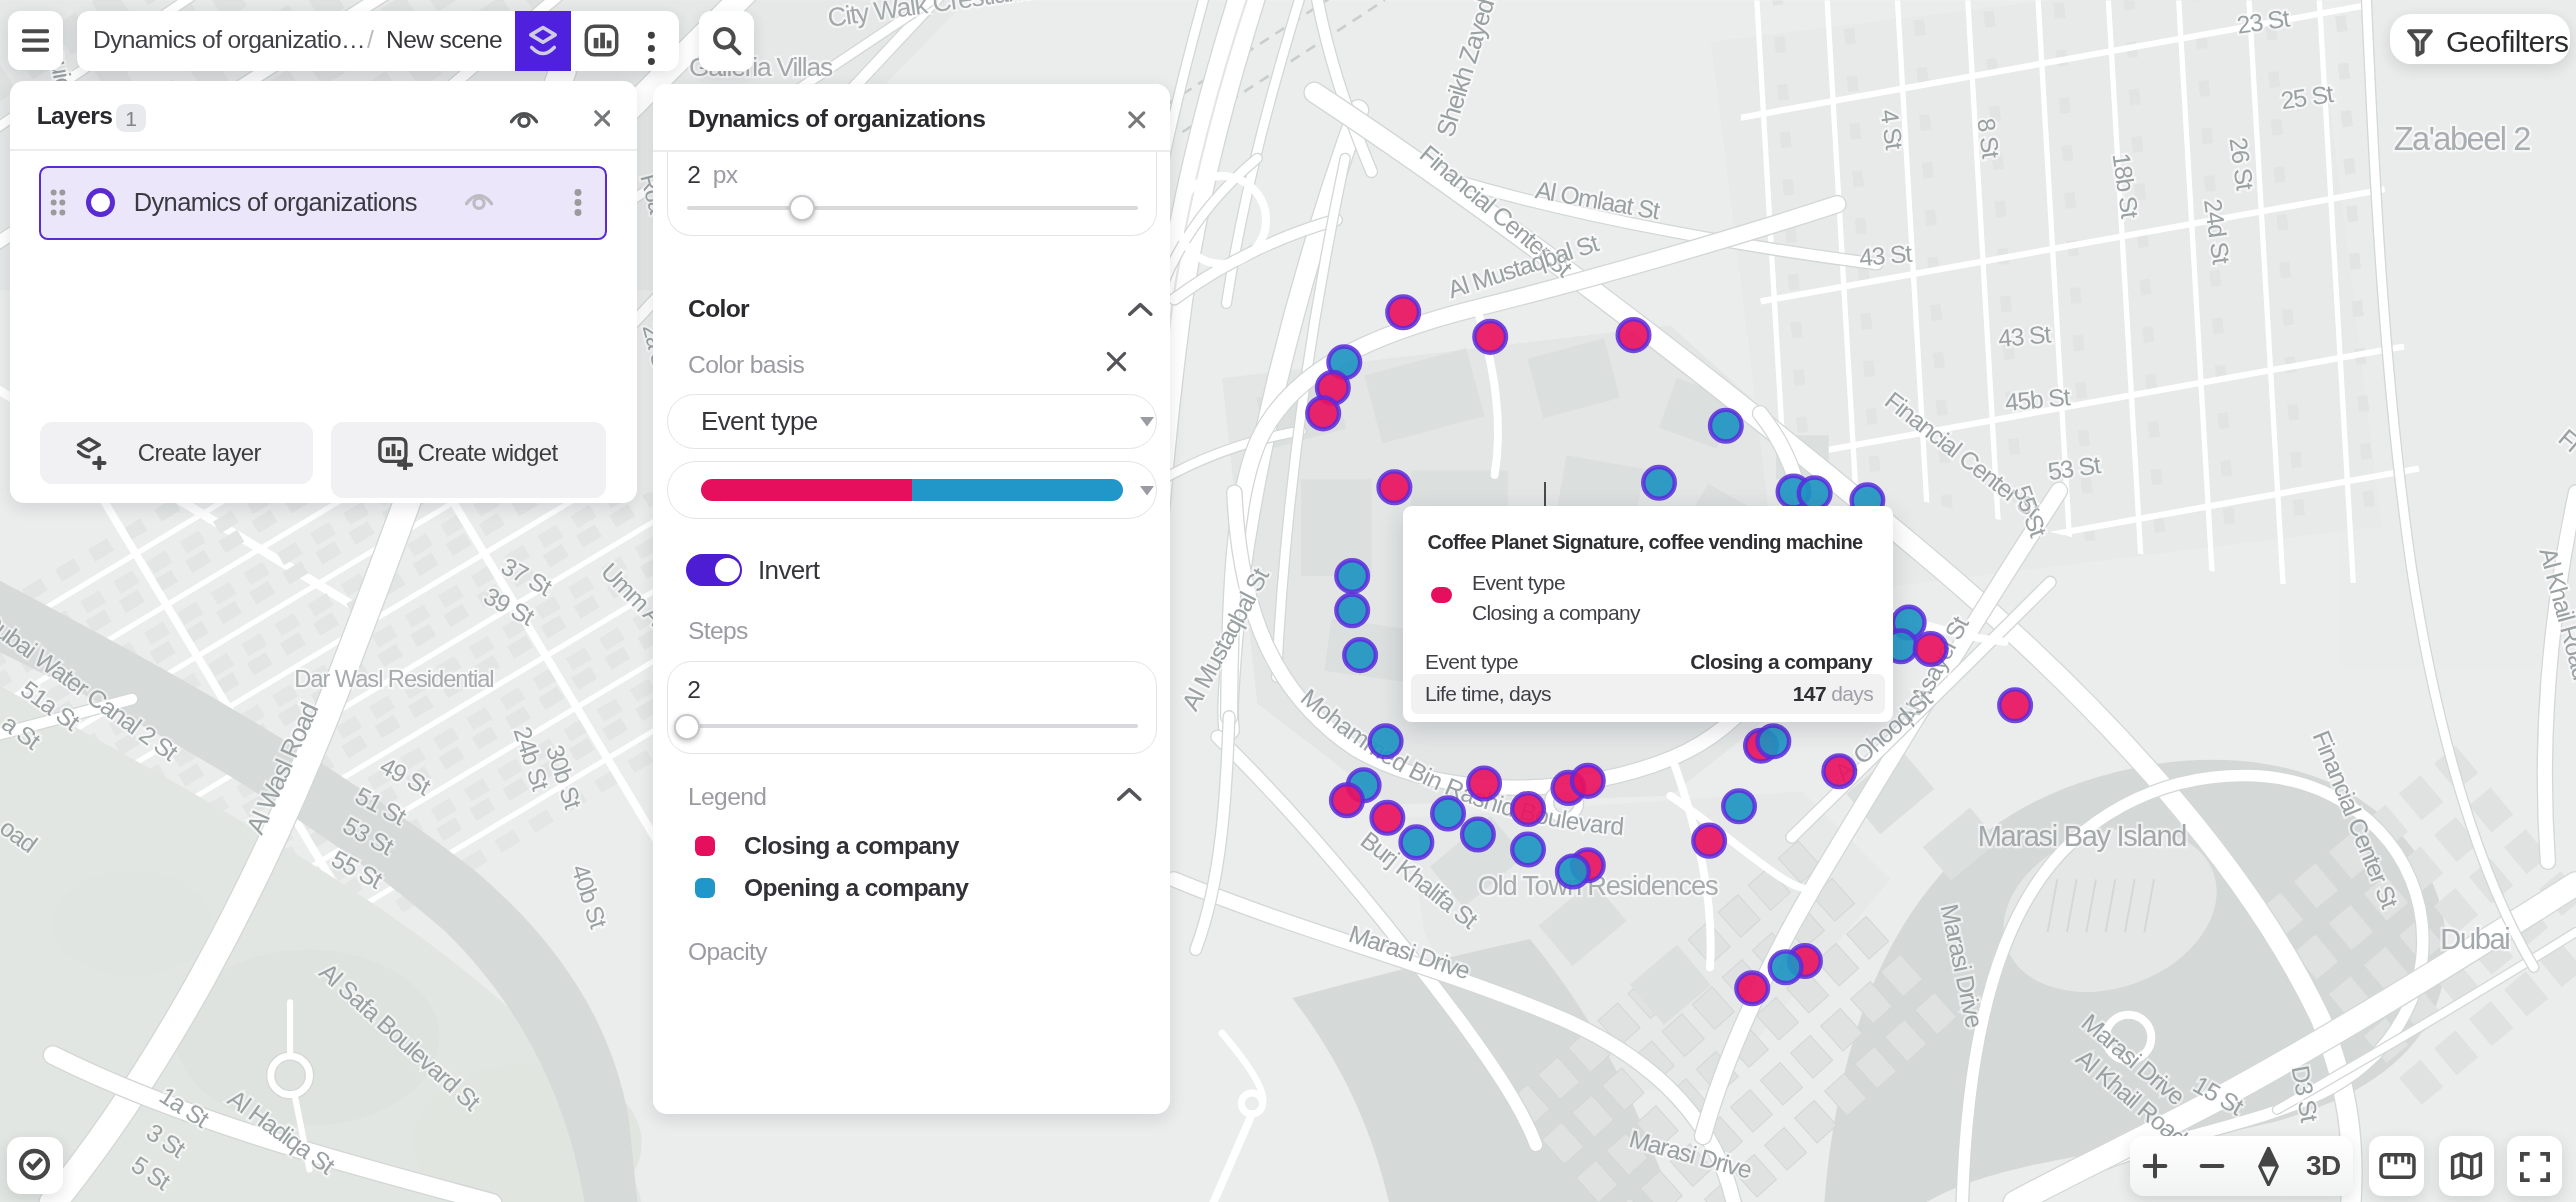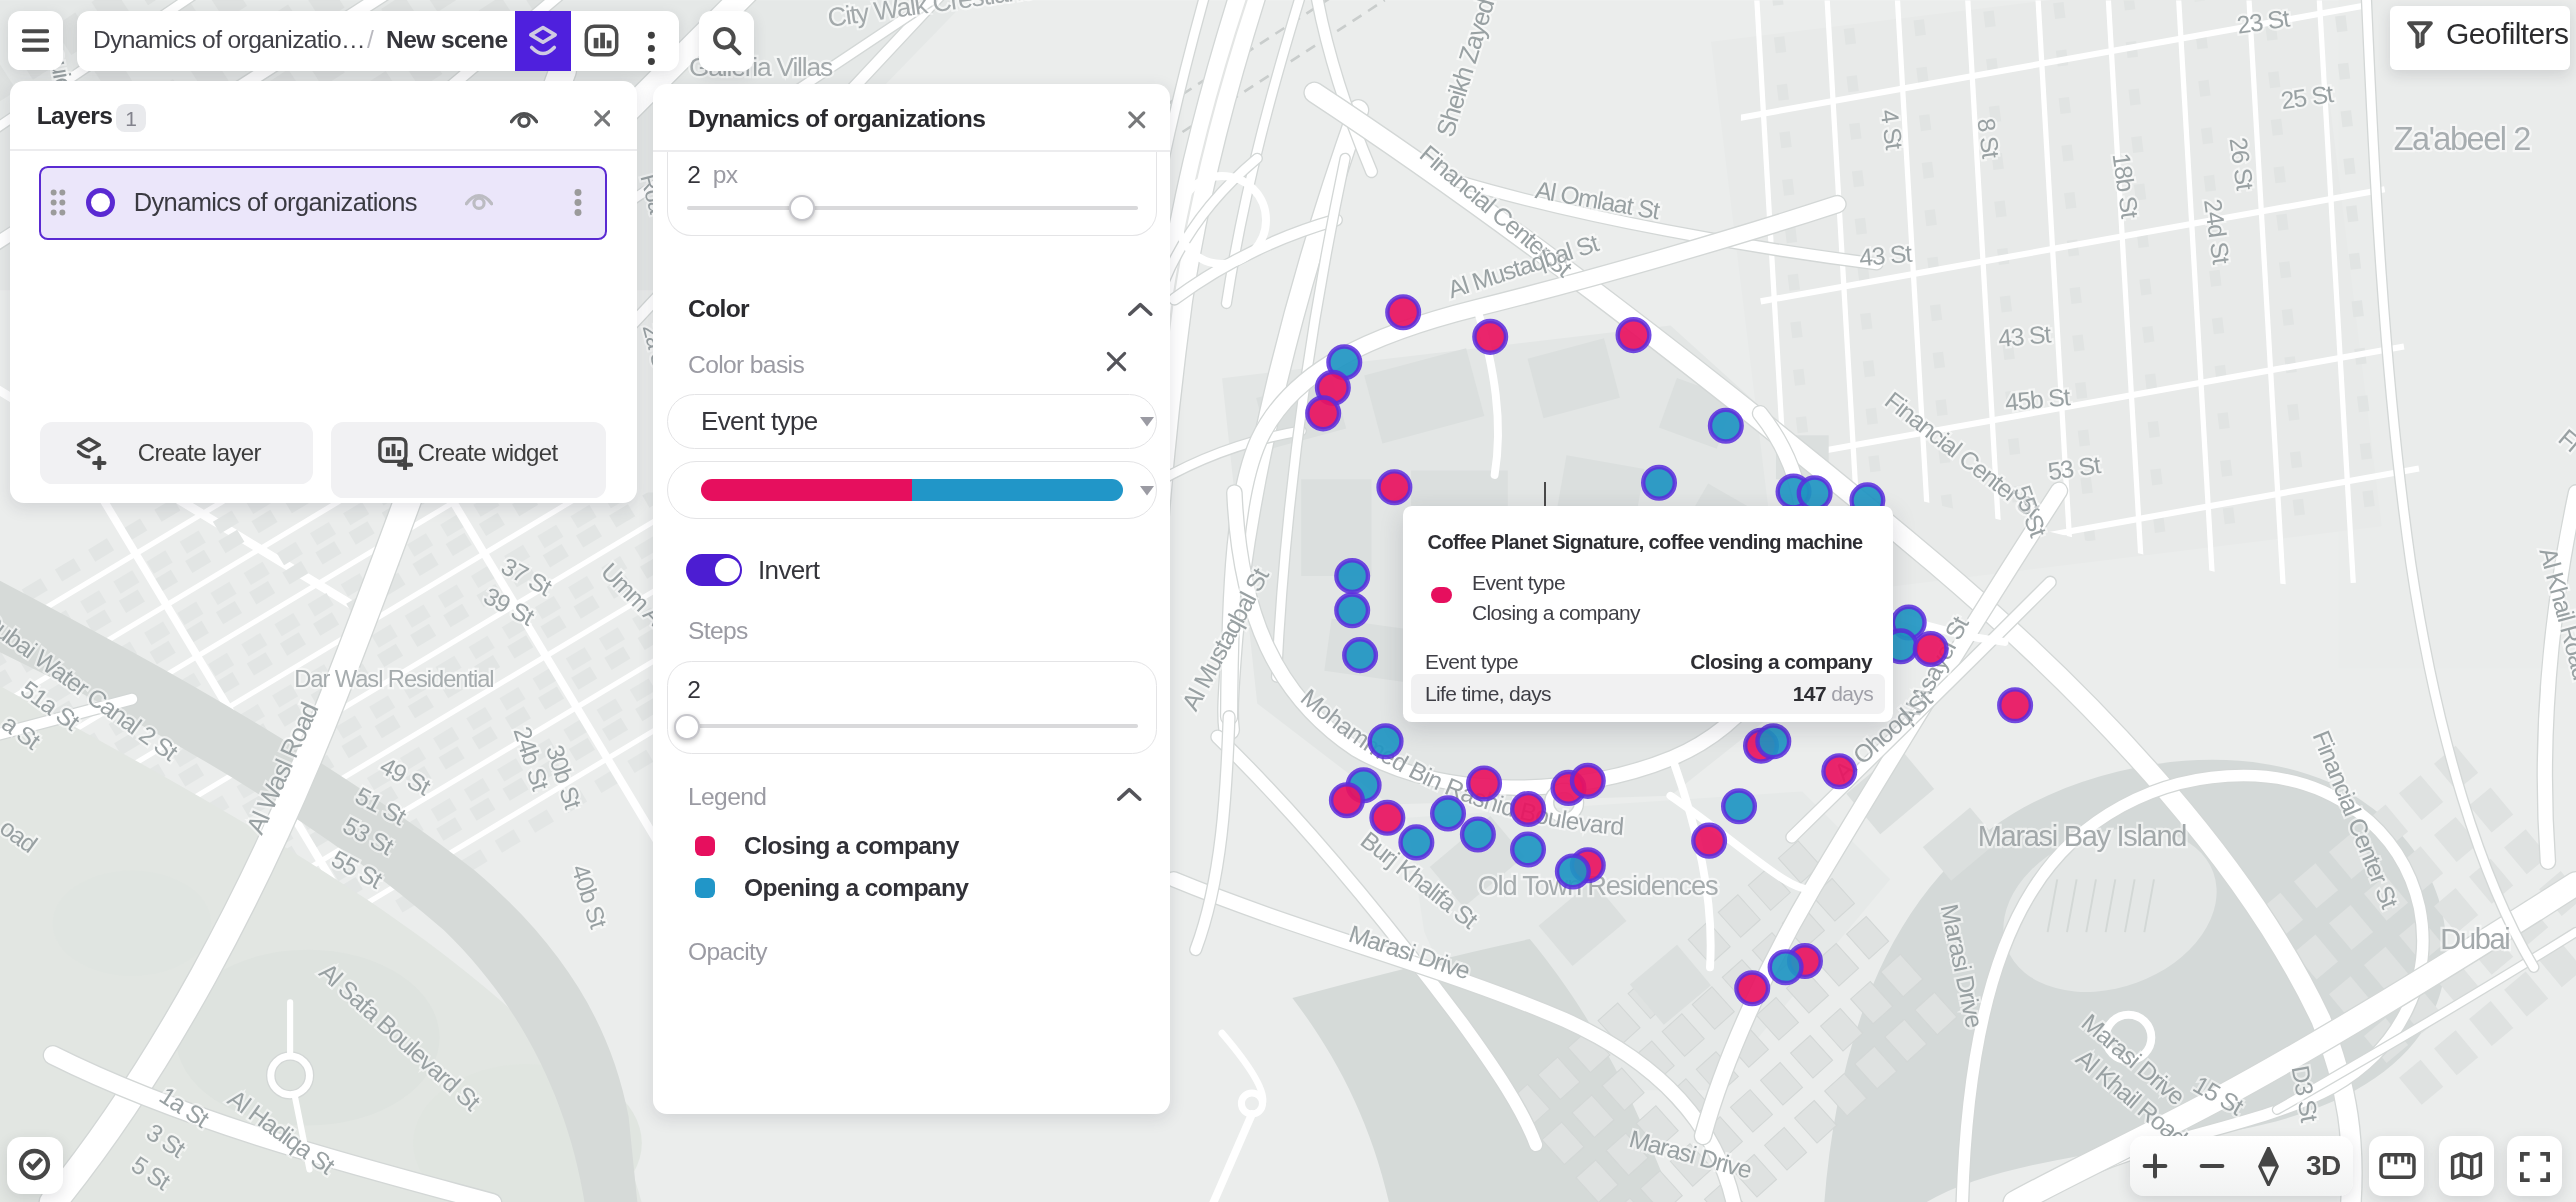--- a/index.html
+++ b/index.html
@@ -948,21 +948,21 @@
       <g stroke="#4a4a4a" stroke-width="4.6" stroke-linecap="round">
         <line x1="2" y1="5" x2="29" y2="5"></line>
         <line x1="2" y1="15.5" x2="29" y2="15.5"></line>
         <line x1="2" y1="26" x2="29" y2="26"></line>
       </g>
     </svg>
 </div>
 <div class="btn" style="left:77px;top:11.4px;width:602px;height:60px;border-radius:12.3px">
 <div class="abs" style="left:16px;top:0;height:47px;line-height:58px;font-size:24.6px;color:#3f3f46;white-space:nowrap">Dynamics of organizatio…</div>
 <div class="abs" style="left:290px;top:0;height:60px;line-height:58px;font-size:24.6px;color:#b9b9bf">/</div>
-<div class="abs" style="left:309px;top:0;height:60px;line-height:58px;font-size:24.6px;font-weight:bold;color:#35353b">New scene</div>
+<div class="abs" style="left:309px;top:0;height:60px;line-height:58px;font-size:24.6px;font-weight:normal;color:#35353b">New scene</div>
 <div class="abs" style="left:438px;top:0;width:56px;height:60px;background:#4f20dd">
  <svg class="abs ic" style="left:12.3px;top:13px" width="32" height="33" viewBox="0 0 36 38">
         <g fill="none" stroke="#cfcbe2" stroke-width="4.2" stroke-linecap="round" stroke-linejoin="round">
           <path d="M18 4 L32 12.5 L18 21 L4 12.5 Z"></path>
           <path d="M5 27 C10 32 14 34 18 34 C22 34 26 32 31 27"></path>
         </g>
       </svg>
 </div>
 <div class="abs" style="left:507px;top:13px;width:35px;height:33px">
  <svg class="ic" width="35" height="33" viewBox="0 0 40 38">
@@ -983,21 +983,21 @@
         </g>
       </svg>
 </div>
 </div>
 <div class="btn" style="left:699px;top:11.4px;width:55px;height:60px">
 <svg class="abs ic" style="left:13px;top:15px" width="30" height="30" viewBox="0 0 34 34">
       <circle cx="14" cy="14" r="10.5" fill="none" stroke="#4c4c4c" stroke-width="4.6"></circle>
       <line x1="22" y1="22" x2="31" y2="31" stroke="#4c4c4c" stroke-width="4.6" stroke-linecap="round"></line>
     </svg>
 </div>
-<div class="btn" style="left:2390px;top:6px;width:180px;height:64px;border-radius:6px">
+<div class="btn" style="left:2390px;top:14px;width:180px;height:50px;border-radius:21px">
 <svg class="abs ic" style="left:16.7px;top:15px" width="26" height="28" viewBox="0 0 30 32">
       <path d="M2.5,2.5 L27.5,2.5 L18,14 L18,26 L12,29.5 L12,14 Z" fill="none" stroke="#4a4a4a" stroke-width="4.6" stroke-linejoin="round"></path>
     </svg>
 <div class="abs" style="left:56px;top:0;height:56px;line-height:56px;font-size:30px;color:#2c2c2e;letter-spacing:-0.02em">Geofilters</div>
 </div>
 <div class="card" style="left:9.7px;top:81px;width:627px;height:422px">
 <div class="abs" style="left:27px;top:21px;font-size:24.6px;font-weight:bold;color:#2a2a2e">Layers</div>
 <div class="abs" style="left:106px;top:23px;width:30px;height:28px;background:#e9eaed;border-radius:8.8px;text-align:center;line-height:29px;font-size:21px;color:#82828c">1</div>
 <svg class="abs ic" style="left:500px;top:111px-0px" width="0" height="0"></svg>
 <svg class="abs ic" style="left:500px;top:31px" width="28" height="16" viewBox="0 0 32 18">

